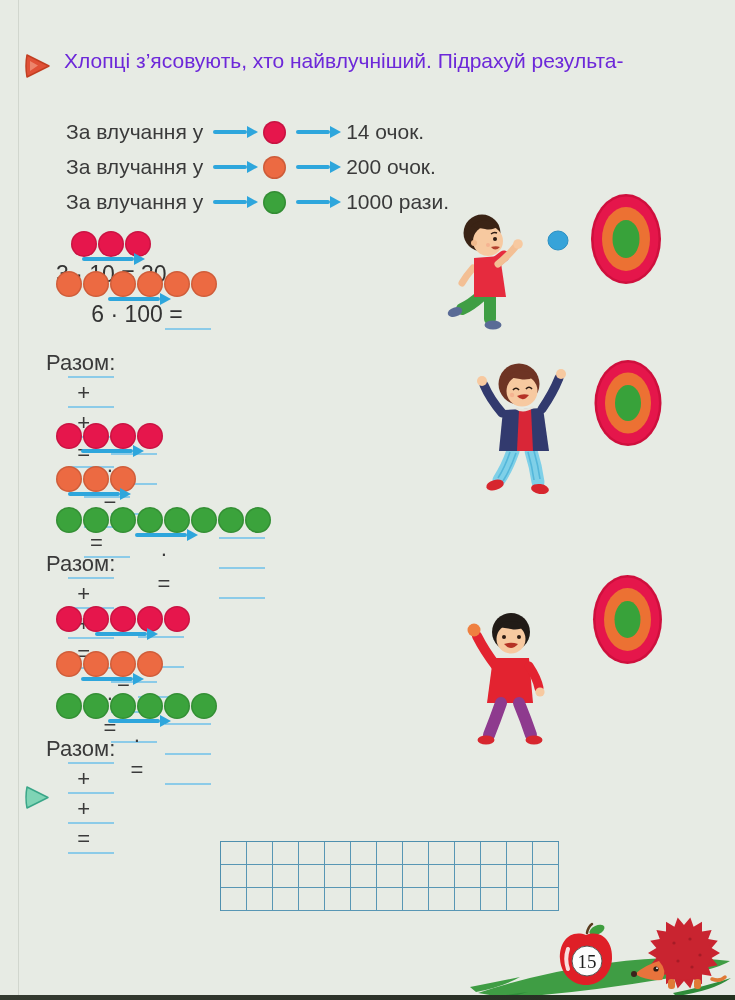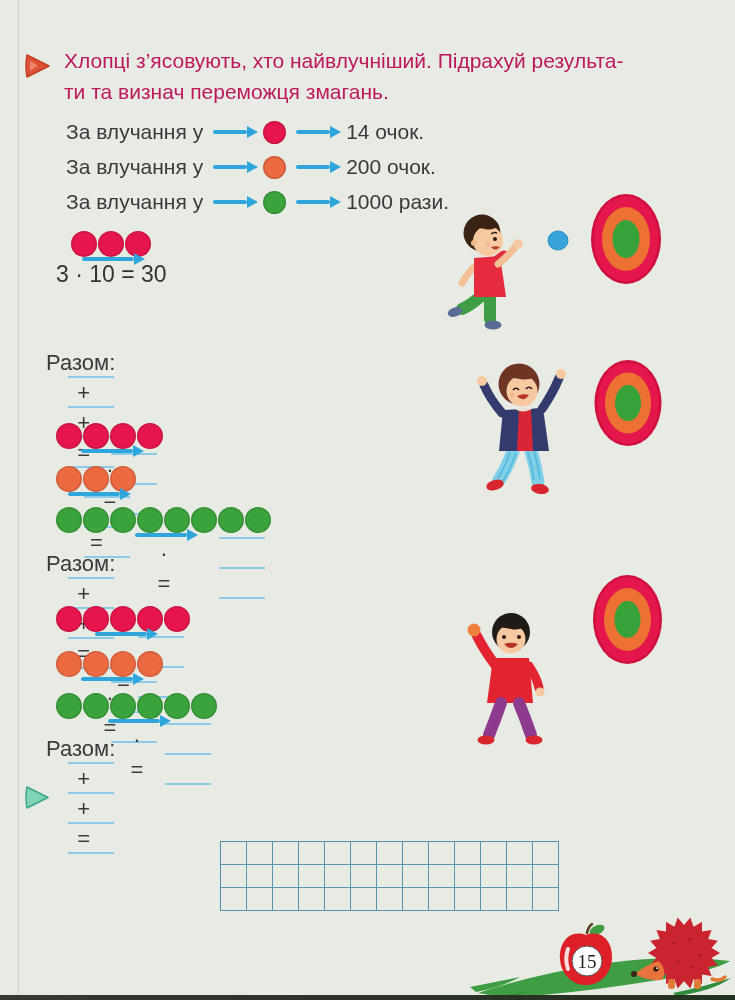--- a/index.html
+++ b/index.html
@@ -2,21 +2,21 @@
 <html style="--c-red: #e6164c; --c-orange: #ec6a42; --c-green: #3ba33c; --c-arrow: #2ea6dc; --c-blank: #8ccbe8; --c-text: #3a3a3a; --c-page_bg: #e7ebe4; --c-marker1: #e05036; --c-marker2: #7fd4b5; --c-target_red: #e5164b; --c-target_orange: #ec7133; --c-target_green: #38a23a;"><head>
 <meta charset="utf-8">
 <style>
   html,body{margin:0;padding:0;}
   .page{position:relative;width:735px;height:1000px;background:var(--c-page_bg,#e7ebe4);
         font-family:"Liberation Sans",sans-serif;color:var(--c-text,#3a3a3a);overflow:hidden;}
   .fold{position:absolute;left:18px;top:0;width:1px;height:100%;background:rgba(80,90,75,.14);}
   .bottom-edge{position:absolute;left:0;bottom:0;width:100%;height:5px;
         background:linear-gradient(90deg,#343a30,#2c3128 55%,#23321f);}
   .abs{position:absolute;}
-  .task-text{position:absolute;font-size:21px;line-height:31px;color:#be185d;}
+  .task-text{position:absolute;font-size:21px;line-height:31px;color:#6d28d9;}
   .task-text .ital{font-style:italic;}
   .rule-row{position:absolute;display:flex;align-items:center;height:26px;font-size:21px;white-space:nowrap;}
   .rule-dot{width:23px;height:23px;border-radius:50%;flex:none;box-shadow:inset 0 0 0 1.5px rgba(0,0,0,.13);}
   .row{position:absolute;display:flex;align-items:center;height:27px;white-space:nowrap;flex-direction:column;}
   .dots{display:flex;align-items:center;flex:none;}
   .dot{width:26px;height:26px;border-radius:50%;margin-right:1px;flex:none;
        box-shadow:inset 0 0 0 1.5px rgba(0,0,0,.12);}
   .arrow{position:relative;height:3.6px;background:var(--c-arrow,#2ea6dc);border-radius:2px;
          margin:0 16px 0 10px;flex:none;}
   .arrow::after{content:"";position:absolute;right:-11px;top:50%;transform:translateY(-50%);
@@ -37,21 +37,20 @@
 <div class="page">
   <div class="fold"></div>
 
   <svg class="abs" style="left:24px;top:52px" width="28" height="28" viewBox="0 0 28 28">
     <path d="M3 3 L25 14 L3 25 Q1 14 3 3 Z" style="fill:var(--c-marker1)" stroke="#c23f22" stroke-width="1.5" stroke-linejoin="round"></path>
     <path d="M6 9 L14 13.5 L6 19 Z" fill="#f2977f" opacity="0.75"></path>
   </svg>
 
   <div class="task-text" style="left:64px;top:45px;width:645px">
     <div>Хлопці з’ясовують, хто найвлучніший. Підрахуй результа-</div>
-    <div>ти та визнач переможця змагань.</div>
   </div>
 
   <div class="rule-row" style="left:66px;top:119px">
     <span>За влучання у</span>
     <span class="arrow w34"></span>
     <span class="rule-dot" style="background: var(--c-red);"></span>
     <span class="arrow w34"></span>
     <span>14 очок.</span>
   </div>
   <div class="rule-row" style="left:66px;top:154px">
@@ -70,20 +69,33 @@
   </div>
 
   <div class="row" style="left:56px;top:231px">
     <span class="dots">
         <span class="dot" style="background: var(--c-red);"></span>
         <span class="dot" style="background: var(--c-red);"></span>
         <span class="dot" style="background: var(--c-red);"></span>
       </span>
     <span class="arrow w52"></span>
     <span class="eq">3 · 10 = 30</span>
+  </div>
+  <div class="row" style="left:56px;top:271px">
+    <span class="dots">
+        <span class="dot" style="background: var(--c-orange);"></span>
+        <span class="dot" style="background: var(--c-orange);"></span>
+        <span class="dot" style="background: var(--c-orange);"></span>
+        <span class="dot" style="background: var(--c-orange);"></span>
+        <span class="dot" style="background: var(--c-orange);"></span>
+        <span class="dot" style="background: var(--c-orange);"></span>
+      </span>
+    <span class="arrow w52"></span>
+    <span class="eq">6 · 100 =</span>
+    <span class="blank"></span>
   </div>
   <div class="row" style="left:46px;top:350px">
     <span class="total-label">Разом:</span>
     <span class="blank"></span>
     <span class="sym">+</span>
     <span class="blank"></span>
     <span class="sym">+</span>
     <span class="blank"></span>
     <span class="sym">=</span>
     <span class="blank"></span>

